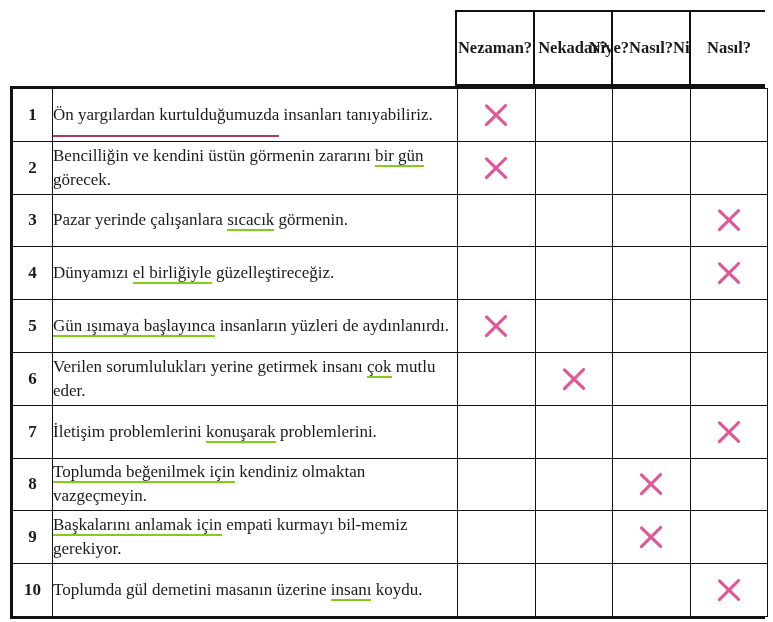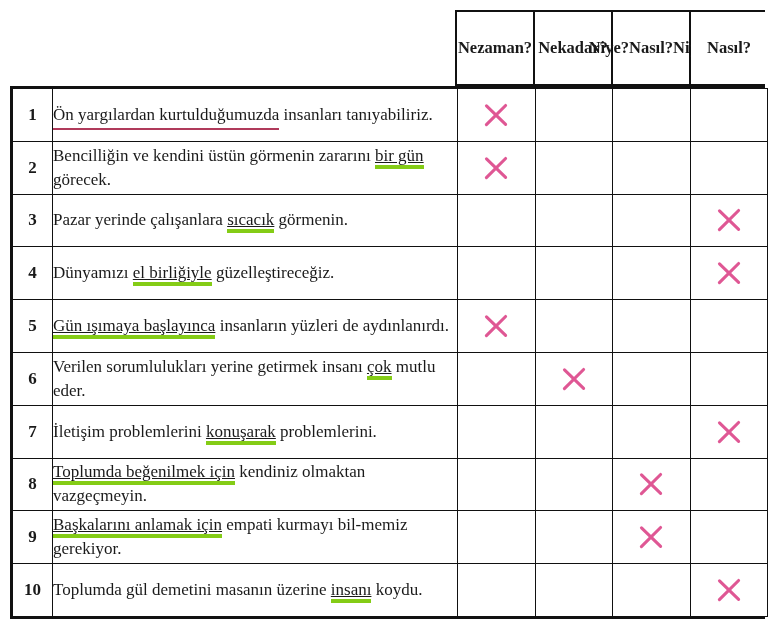--- a/index.html
+++ b/index.html
@@ -95,28 +95,27 @@
   td.mark-cell {
     width: 77.5px;
     text-align: center;
     vertical-align: middle;
   }
   td.mark-cell:last-child { width: 77px; }
 
   tr.data-row { height: 52.8px; }
   .ul-pink {
     border-bottom: 2.2px solid #b03a5b;
-    padding-bottom: 4px;
+    padding-bottom: 11px;
   }
   
   .ul-black-wrap {
     box-decoration-break: clone;
     -webkit-box-decoration-break: clone;
-    border-bottom: 4px solid #84cc16;
-    text-decoration: underline;
+    border-bottom: 2px solid #84cc16;
   }
 
   
   .xmark {
     display: inline-block;
     width: 30px;
     height: 30px;
     vertical-align: middle;
   }
   .xmark svg { display: block; }

